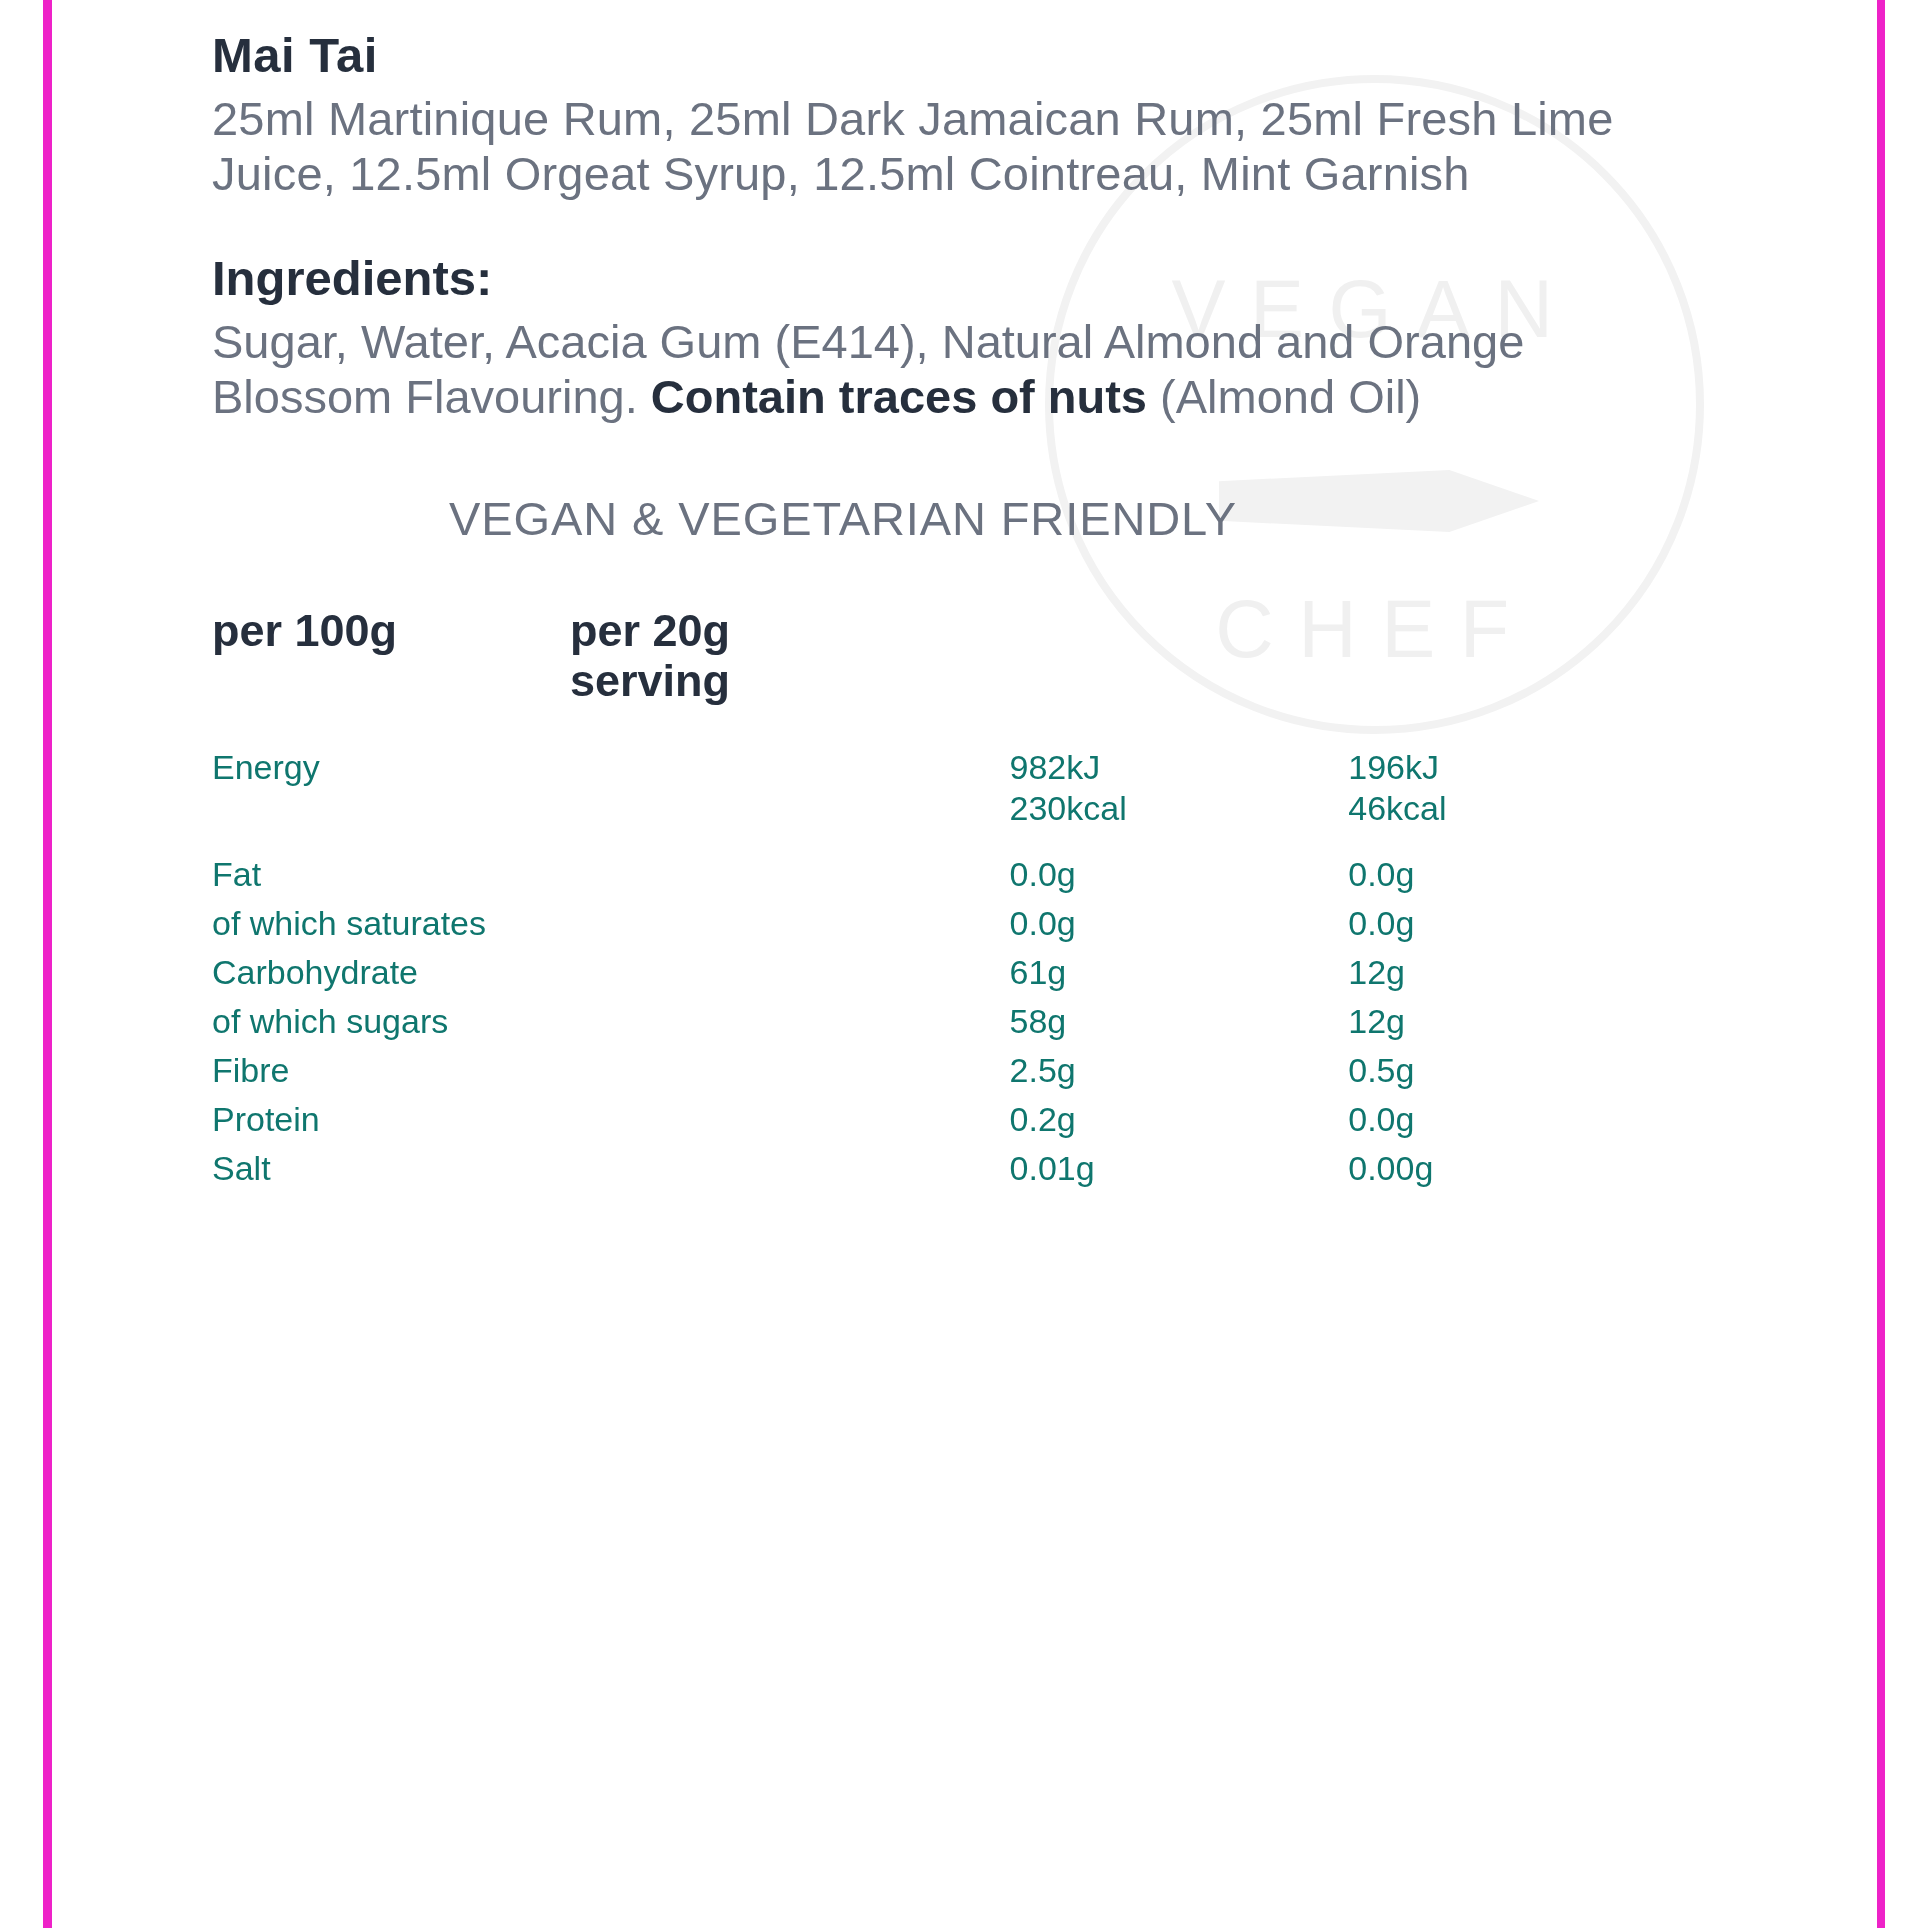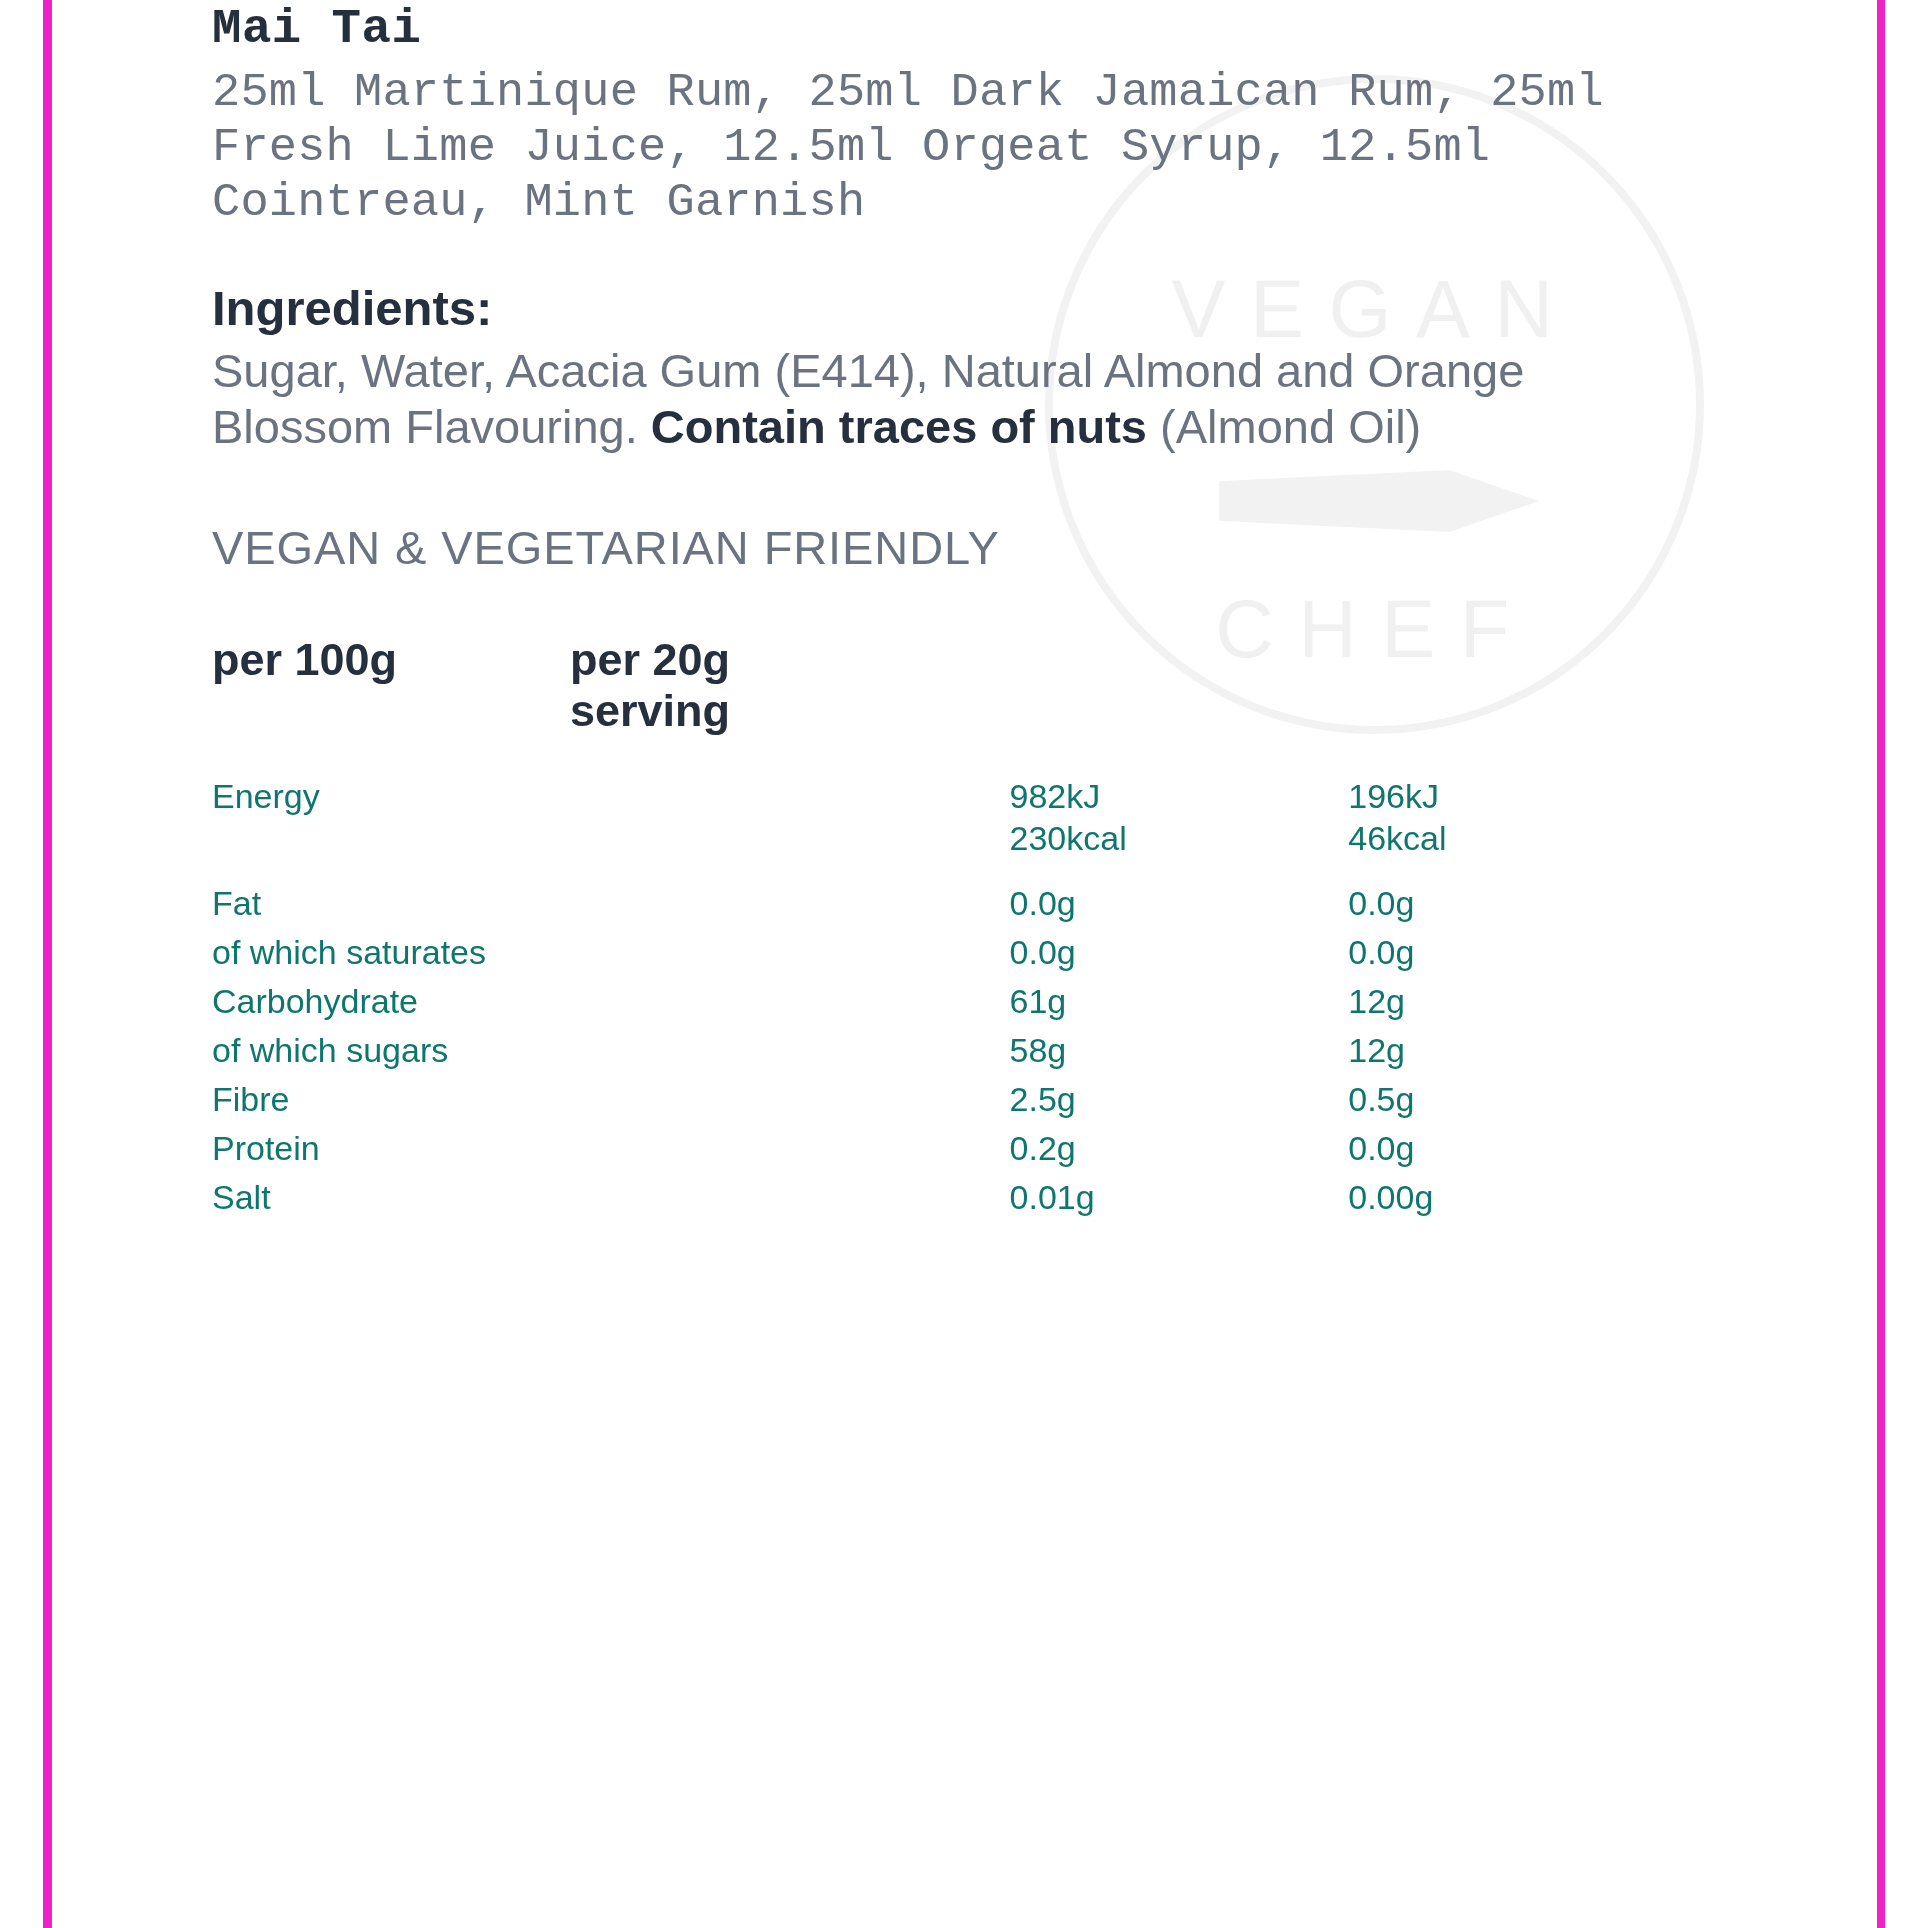--- a/index.html
+++ b/index.html
@@ -98,21 +98,21 @@
   }
   .ingredients-text .strong {
     color: #262f3d;
     font-weight: bold;
   }
 
   .vegan-line {
     margin-top: 66px;
     font-size: 47px;
     color: #6b7280;
-    text-align: left;
+    text-align: center;
     padding-right: 245px;
     letter-spacing: 0.9px;
   }
 
   
   .nutrition {
     margin-top: 60px;
     width: 1403px;
   }
   .nutri-row {
@@ -160,21 +160,21 @@
 
   <div class="watermark">
     <div class="ring"></div>
     <div class="wm-text wm-top">VEGAN</div>
     <div class="knife"></div>
     <div class="wm-text wm-bottom">CHEF</div>
   </div>
 
   <div class="content">
 
-    <div class="cocktail" style="margin-top:1px;font-family:Liberation Mono, monospace;">
+    <div class="cocktail" style="margin-top:27px;">
       <h2 class="cocktail-title">Mai Tai</h2>
       <p class="cocktail-desc">25ml Martinique Rum, 25ml Dark Jamaican Rum, 25ml Fresh Lime Juice, 12.5ml Orgeat Syrup, 12.5ml Cointreau, Mint Garnish</p>
     </div>
 
 
     <div class="ingredients-block">
       <h2 class="ingredients-title">Ingredients:</h2>
       <p class="ingredients-text"><span>Sugar, Water, Acacia Gum (E414), Natural Almond and Orange Blossom Flavouring. </span><span class="strong">Contain traces of nuts</span><span> (Almond Oil)</span></p>
     </div>
 

